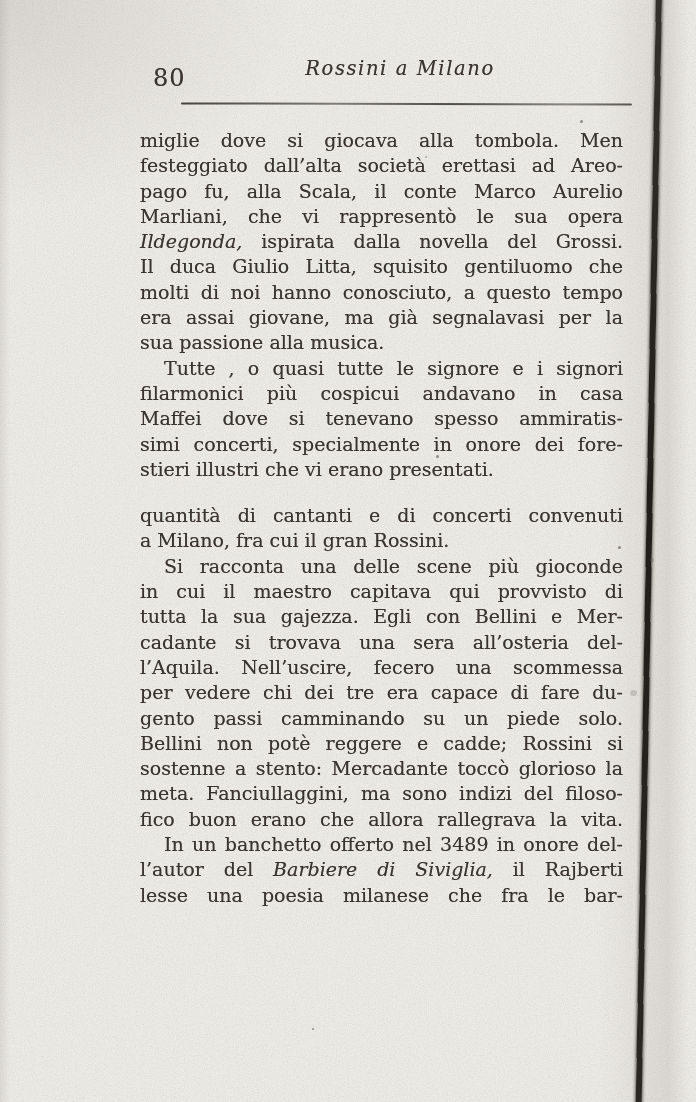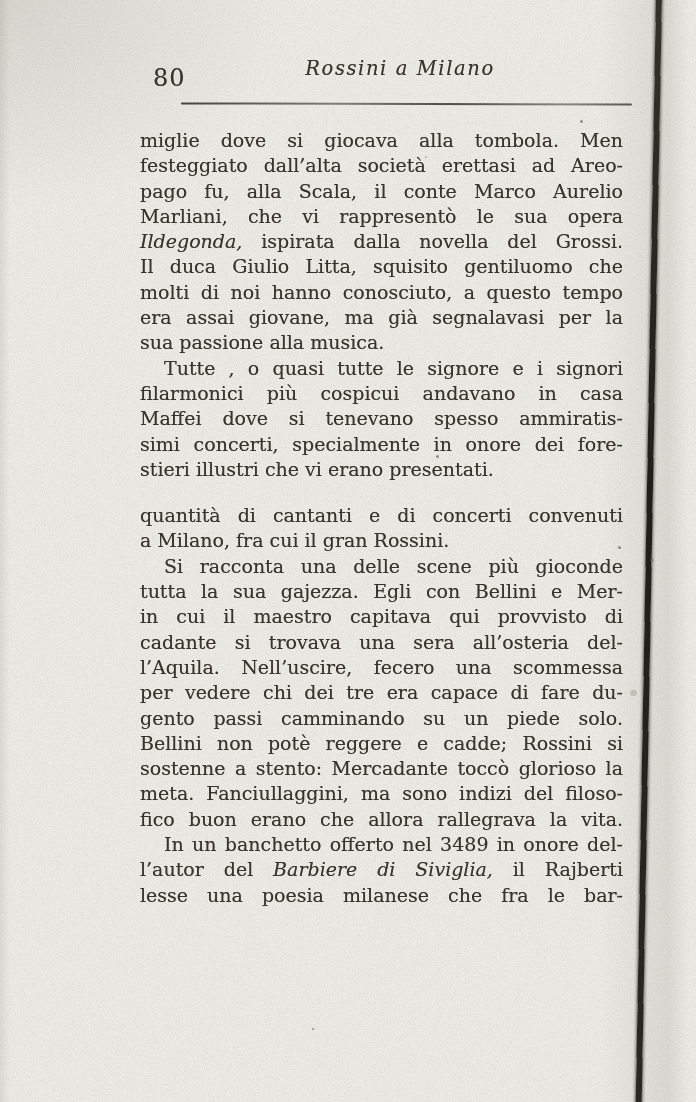--- a/index.html
+++ b/index.html
@@ -106,22 +106,22 @@
       <div class="line last">stieri illustri che vi erano presentati.</div>
     </div>
 
     <div class="para gap">
       <div class="line">quantità di cantanti e di concerti convenuti</div>
       <div class="line last">a Milano, fra cui il gran Rossini.</div>
     </div>
 
     <div class="para">
       <div class="line ind">Si racconta una delle scene più gioconde</div>
+      <div class="line">in cui il maestro capitava qui provvisto di</div>
       <div class="line">tutta la sua gajezza. Egli con Bellini e Mer-</div>
-      <div class="line">in cui il maestro capitava qui provvisto di</div>
       <div class="line">cadante si trovava una sera all’osteria del-</div>
       <div class="line">l’Aquila. Nell’uscire, fecero una scommessa</div>
       <div class="line">per vedere chi dei tre era capace di fare du-</div>
       <div class="line">gento passi camminando su un piede solo.</div>
       <div class="line">Bellini non potè reggere e cadde; Rossini si</div>
       <div class="line">sostenne a stento: Mercadante toccò glorioso la</div>
       <div class="line">meta. Fanciullaggini, ma sono indizi del filoso-</div>
       <div class="line">fico buon erano che allora rallegrava la vita.</div>
     </div>
 

